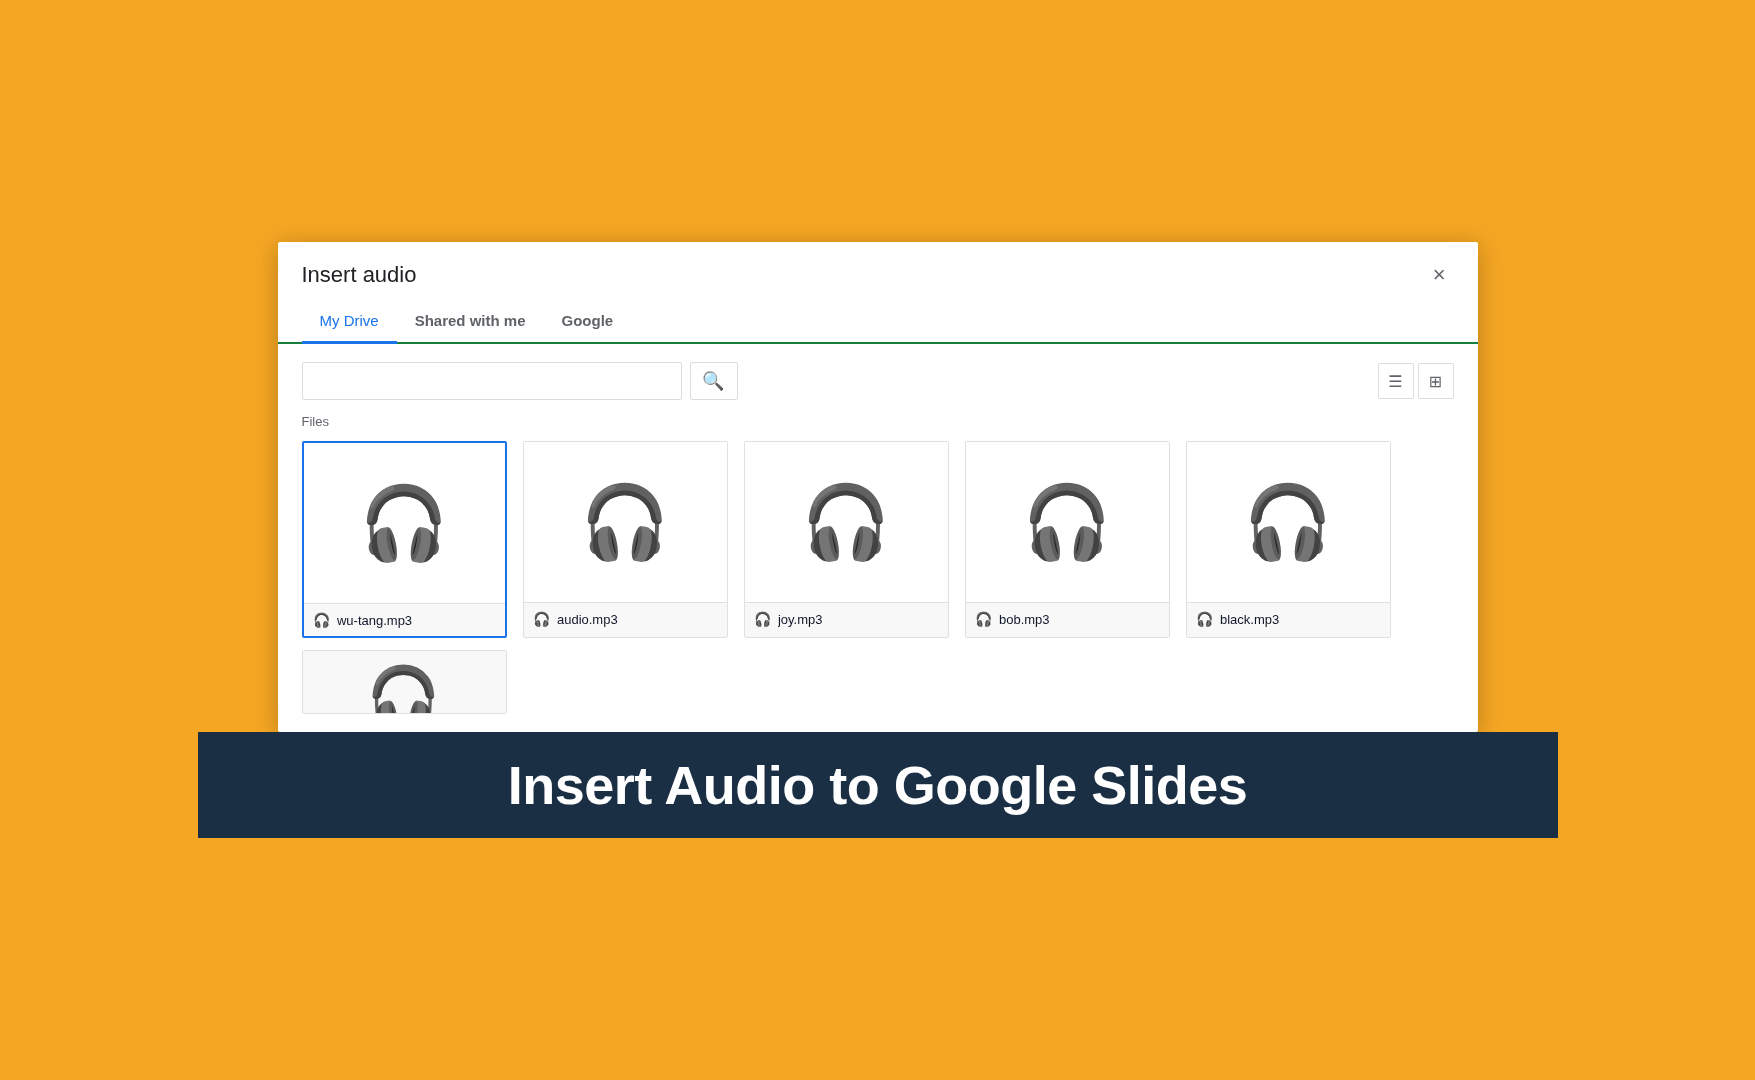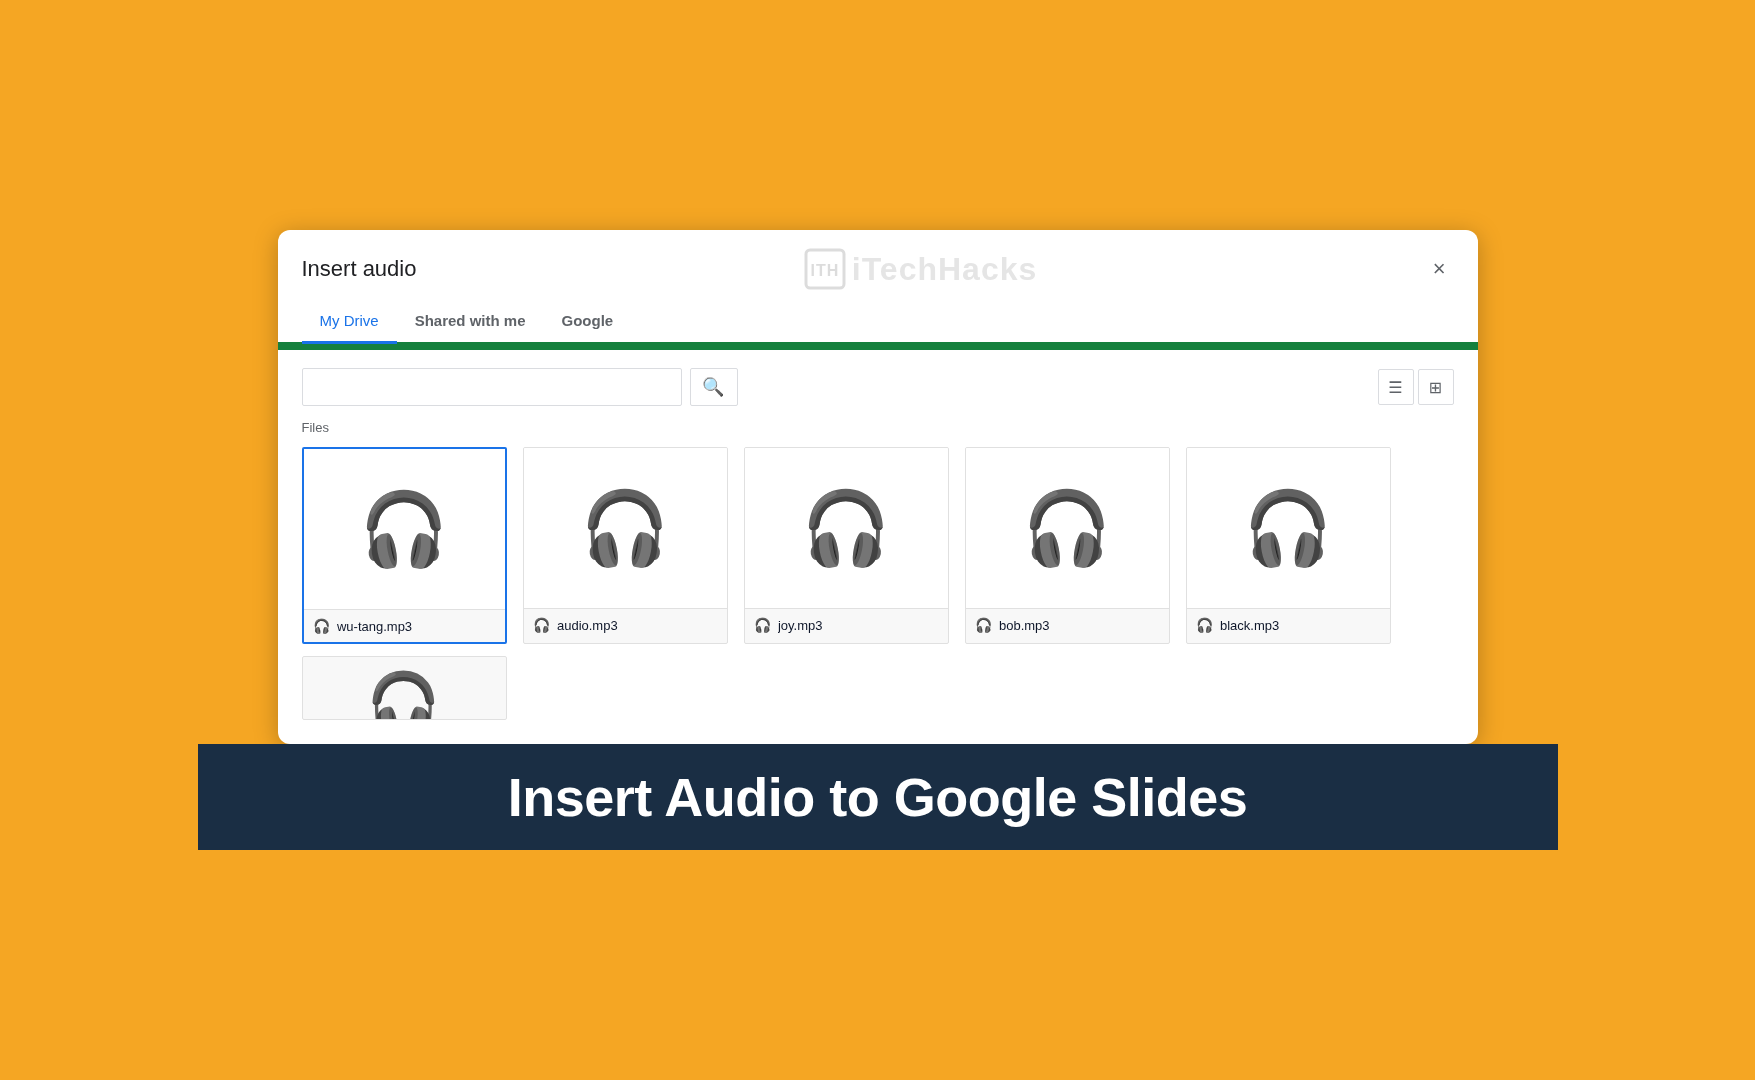--- a/index.html
+++ b/index.html
@@ -20,21 +20,21 @@
       width: 1200px;
       display: flex;
       flex-direction: column;
       align-items: center;
     }
 
     
     .dialog {
       width: 1200px;
       background: #fff;
-      border-radius: 12px;
+      border-radius: 2px;
       box-shadow: 0 4px 24px rgba(0,0,0,0.25);
       overflow: hidden;
     }
 
     .dialog-header {
       display: flex;
       align-items: center;
       justify-content: space-between;
       padding: 18px 24px 0 24px;
     }
@@ -77,21 +77,21 @@
       line-height: 1;
       padding: 4px 8px;
     }
 
     
     .tabs {
       display: flex;
       gap: 0;
       padding: 0 24px;
       margin-top: 10px;
-      border-bottom: 8px solid #15803d;
+      border-bottom: 2px solid #15803d;
     }
 
     .tab {
       padding: 12px 18px;
       font-size: 15px;
       color: #5f6368;
       cursor: pointer;
       border-bottom: 3px solid transparent;
       margin-bottom: -2px;
       font-weight: 700;
@@ -151,21 +151,21 @@
       border-radius: 2px;
       display: flex;
       align-items: center;
       justify-content: center;
       font-size: 16px;
       color: #5f6368;
     }
 
     
     .files-section {
-      padding: 4px 24px 24px 24px;
+      padding: 4px 24px 18px 24px;
     }
 
     .files-label {
       font-size: 13px;
       color: #5f6368;
       margin-bottom: 12px;
       font-weight: 500;
     }
 
     .files-grid {
@@ -284,29 +284,20 @@
 </head>
 <body>
 
 <div class="outer-wrapper">
 
   <div class="dialog">
 
     <div class="dialog-header">
       <span class="dialog-title">Insert audio</span>
 
-      <div class="dialog-header-center">
-        <div class="brand-watermark">
-          <svg class="brand-logo-icon" viewBox="0 0 42 42" fill="none" xmlns="http://www.w3.org/2000/svg">
-            <rect x="2" y="2" width="38" height="38" rx="4" stroke="#c0c0c0" stroke-width="3" fill="none"></rect>
-            <text x="21" y="28" text-anchor="middle" font-size="16" font-weight="bold" fill="#c0c0c0" font-family="Arial">ITH</text>
-          </svg>
-          <span>iTechHacks</span>
-        </div>
-      </div>
 
       <button class="close-btn">×</button>
     </div>
 
     <div class="tabs">
       <div class="tab active">My Drive</div>
       <div class="tab">Shared with me</div>
       <div class="tab">Google</div>
     </div>
 

